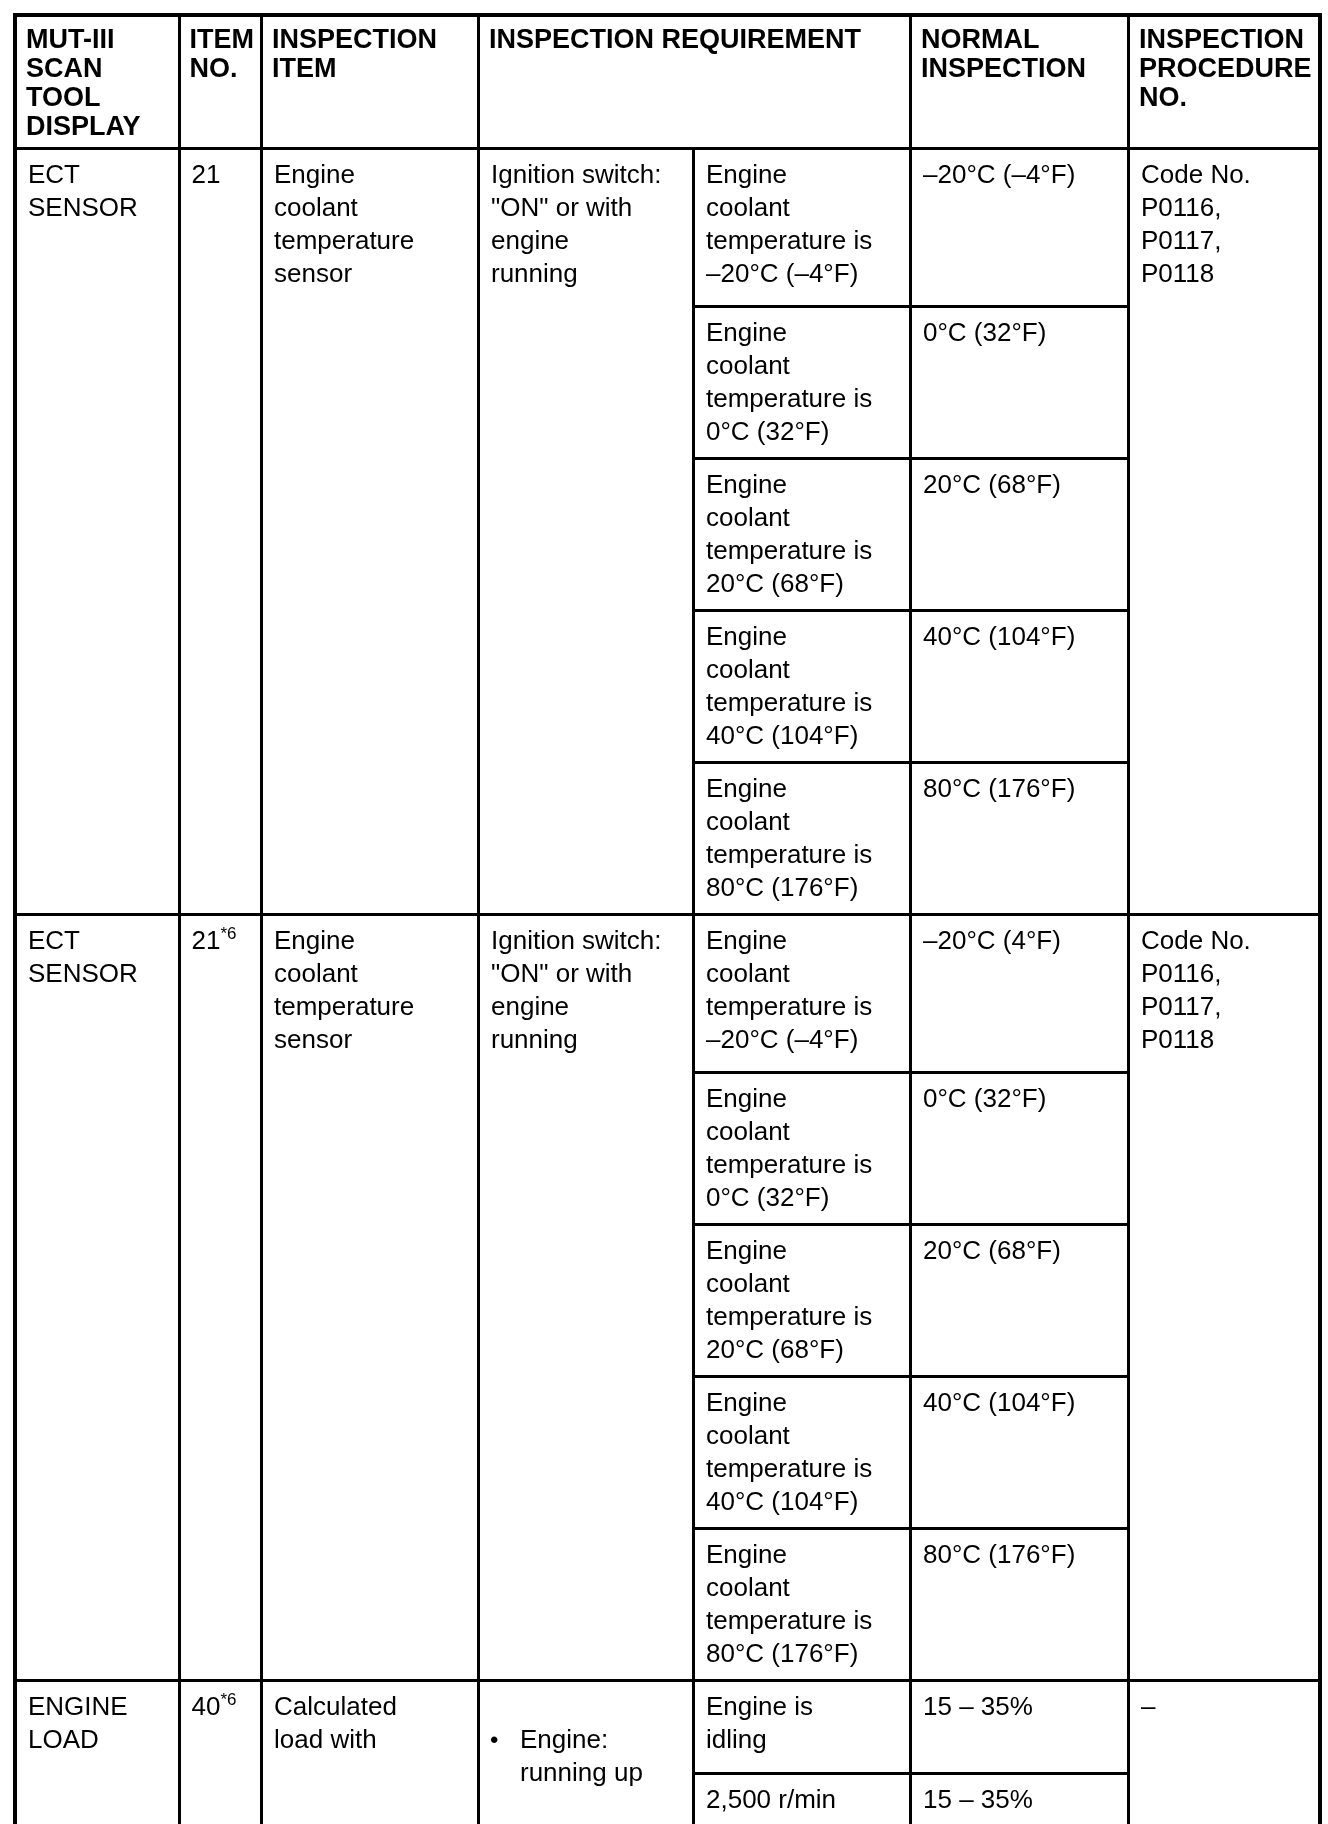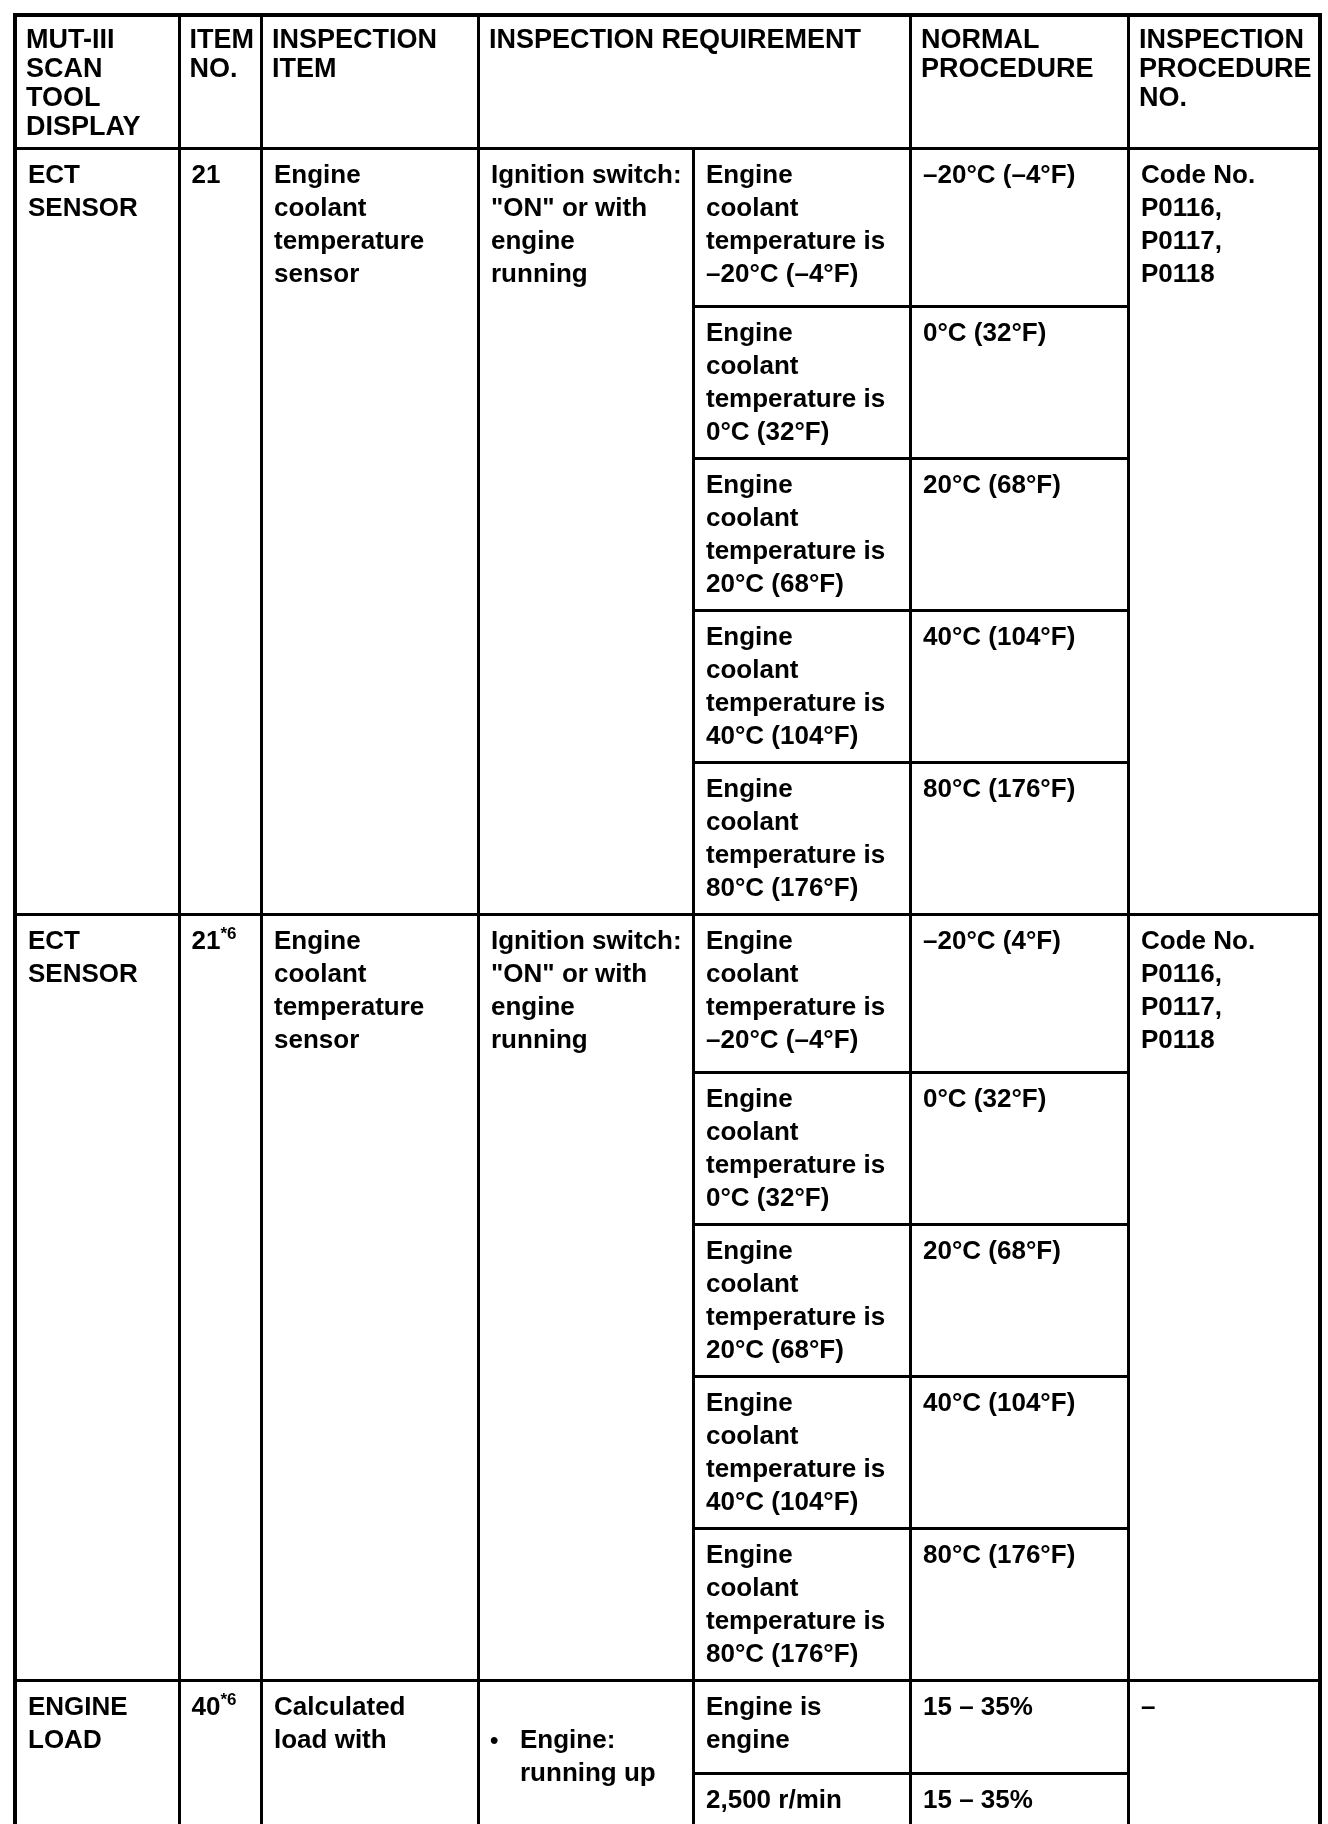--- a/index.html
+++ b/index.html
@@ -25,21 +25,21 @@
     border: 4px solid #000000;
     background: #ffffff;
   }
   .spec-table th,
   .spec-table td {
     border: 3px solid #000000;
     vertical-align: top;
     text-align: left;
     overflow: hidden;
     white-space: pre-line;
-    font-weight: bold;
+    font-weight: normal;
   }
   .spec-table th {
     font-size: 27px;
     line-height: 29px;
     font-weight: bold;
     padding: 8px 6px 6px 9px;
   }
   .spec-table td {
     font-size: 26px;
     line-height: 33px;
@@ -87,21 +87,21 @@
         <tr class="h-header">
       <th>MUT-III
 SCAN TOOL
 DISPLAY</th>
       <th>ITEM
 NO.</th>
       <th>INSPECTION
 ITEM</th>
       <th colspan="2">INSPECTION REQUIREMENT</th>
       <th>NORMAL
-PROCEDURE</th>
+INSPECTION</th>
       <th>INSPECTION
 PROCEDURE
 NO.</th>
     </tr>
 
     <tr class="h-sub1">
       <td rowspan="5">ECT
 SENSOR</td>
       <td rowspan="5"><span>21</span><sup class="itemsup"></sup></td>
       <td rowspan="5">Engine
@@ -209,21 +209,21 @@
       <td rowspan="2">Calculated
 load with</td>
       <td rowspan="2" style="padding-left:0;">
         <div class="bullet-row">
           <span class="bullet-glyph">•</span>
           <span>Engine:
 running up</span>
         </div>
       </td>
       <td>Engine is
-engine</td>
+idling</td>
       <td>15 – 35%</td>
       <td rowspan="2">–</td>
     </tr>
     <tr class="h-e2">
       <td>2,500 r/min</td>
       <td>15 – 35%</td>
     </tr>
   </tbody>
     </table>
 </div>

